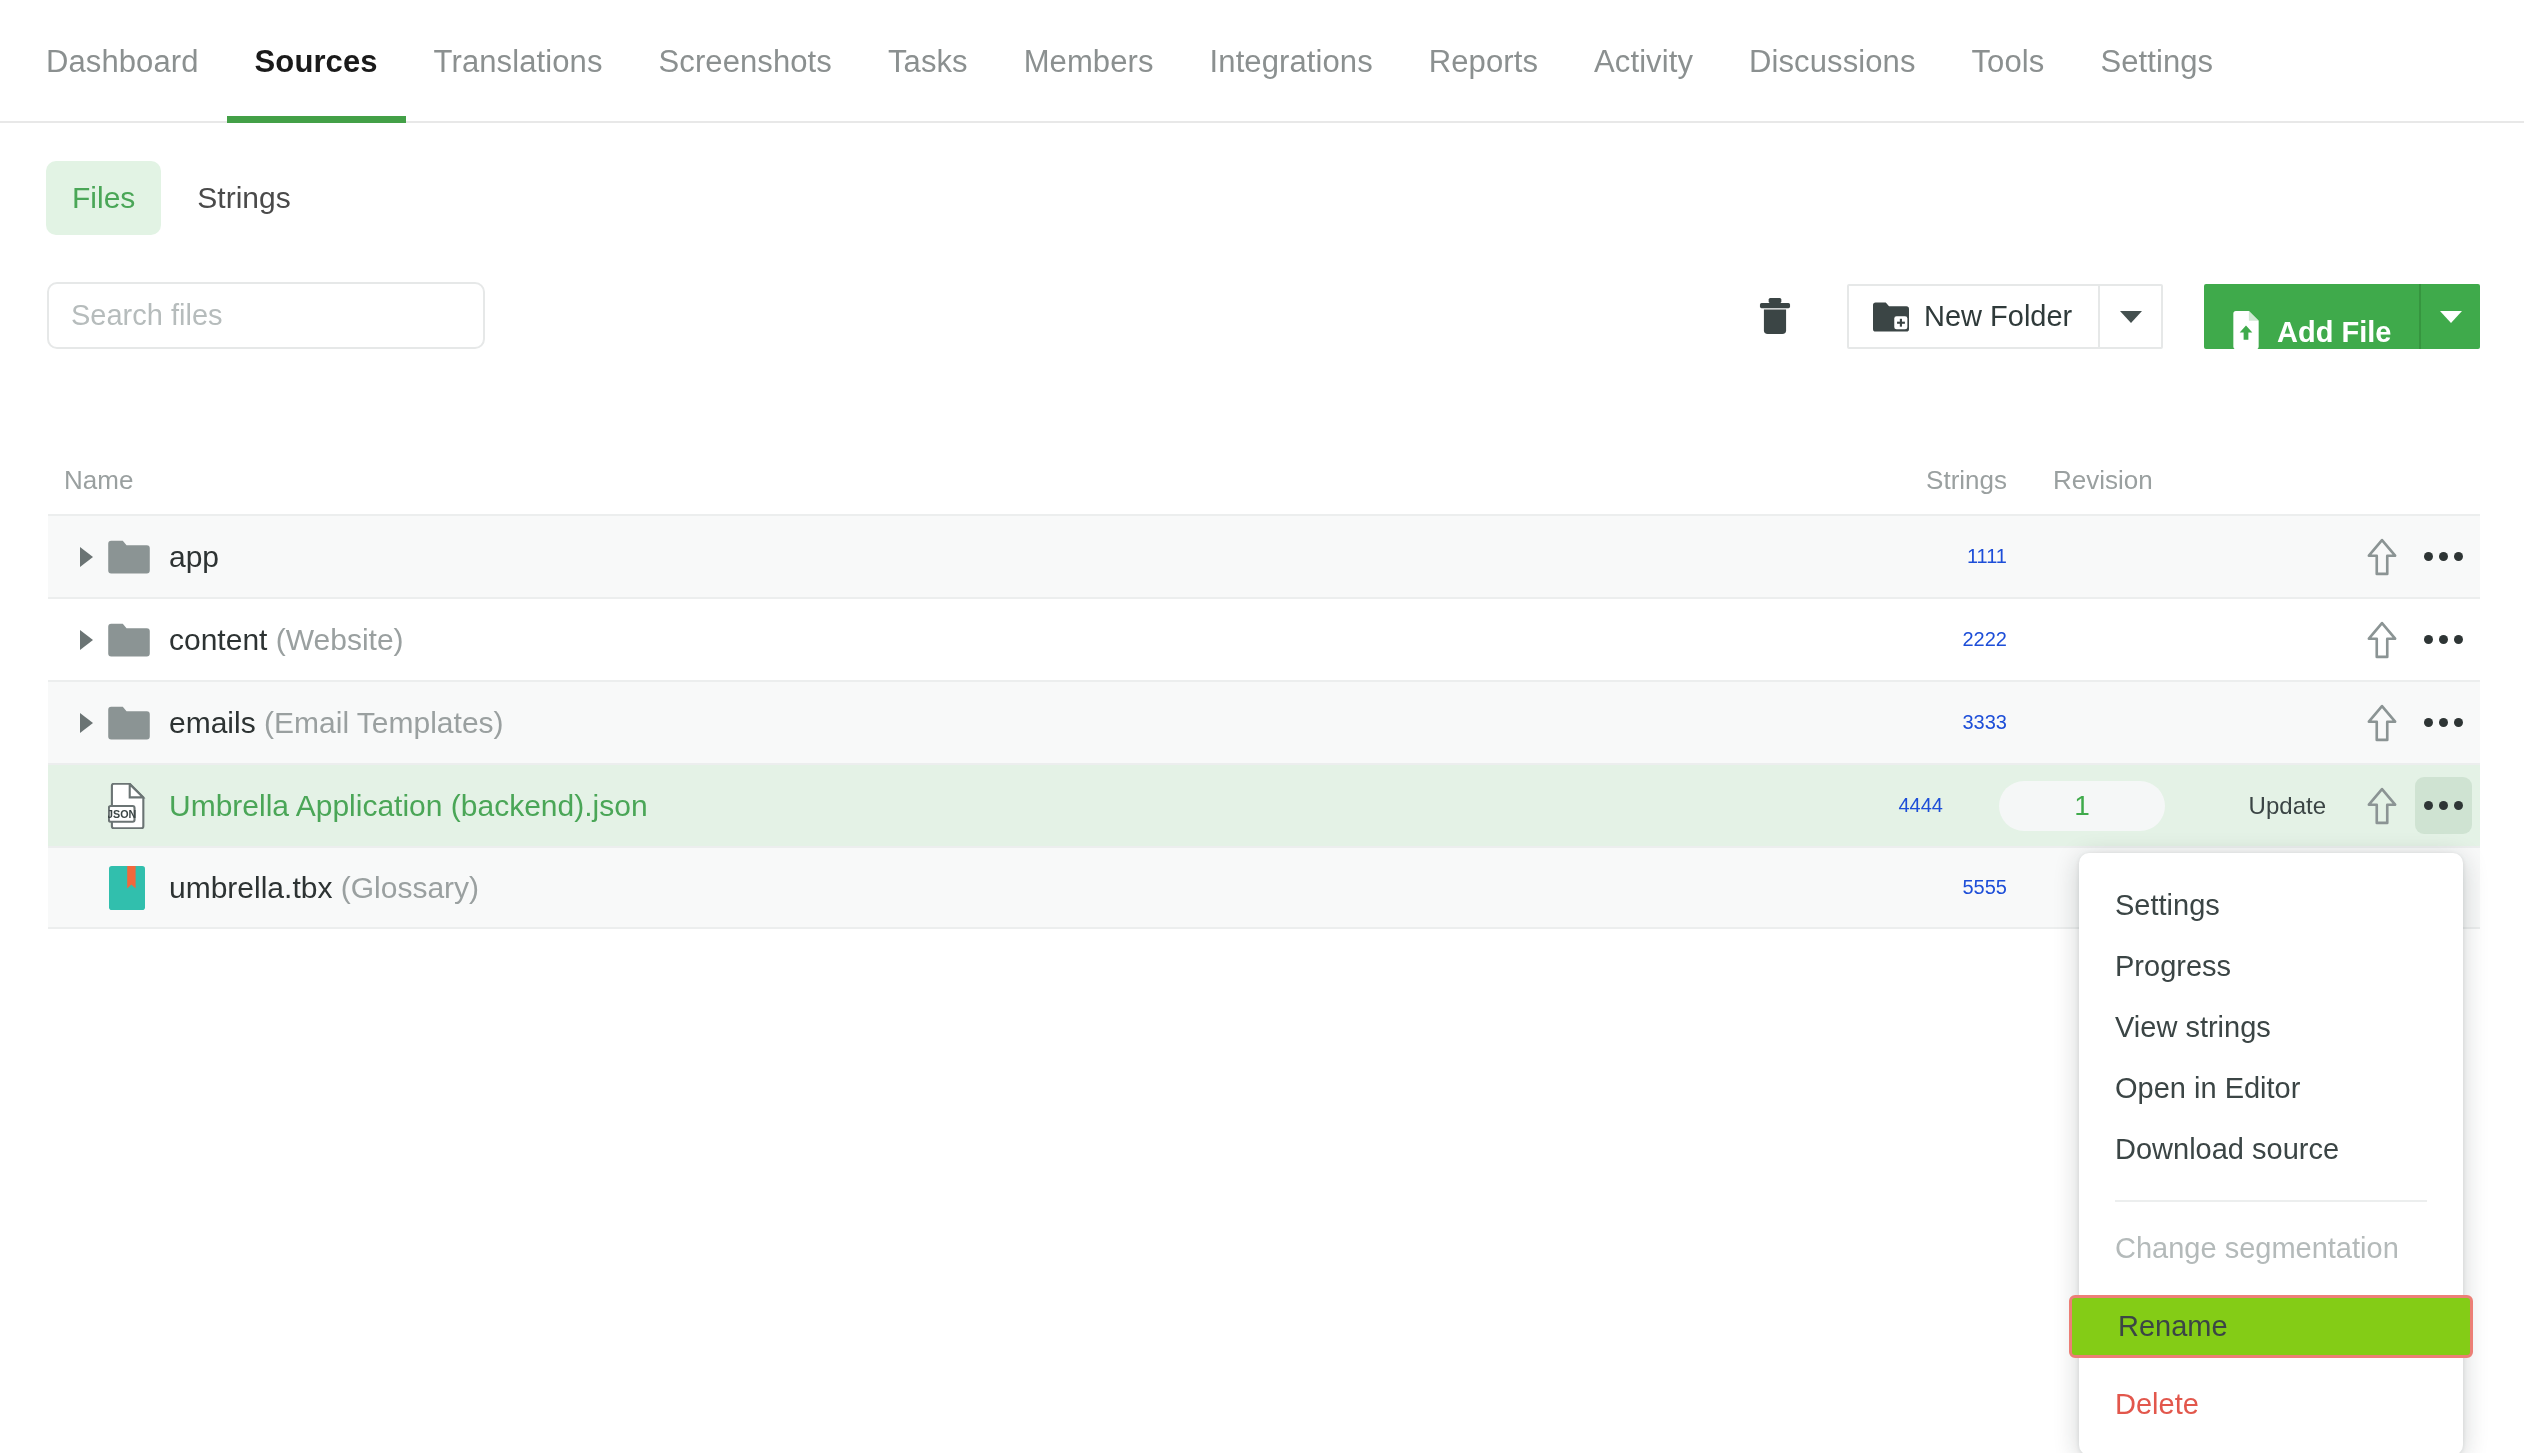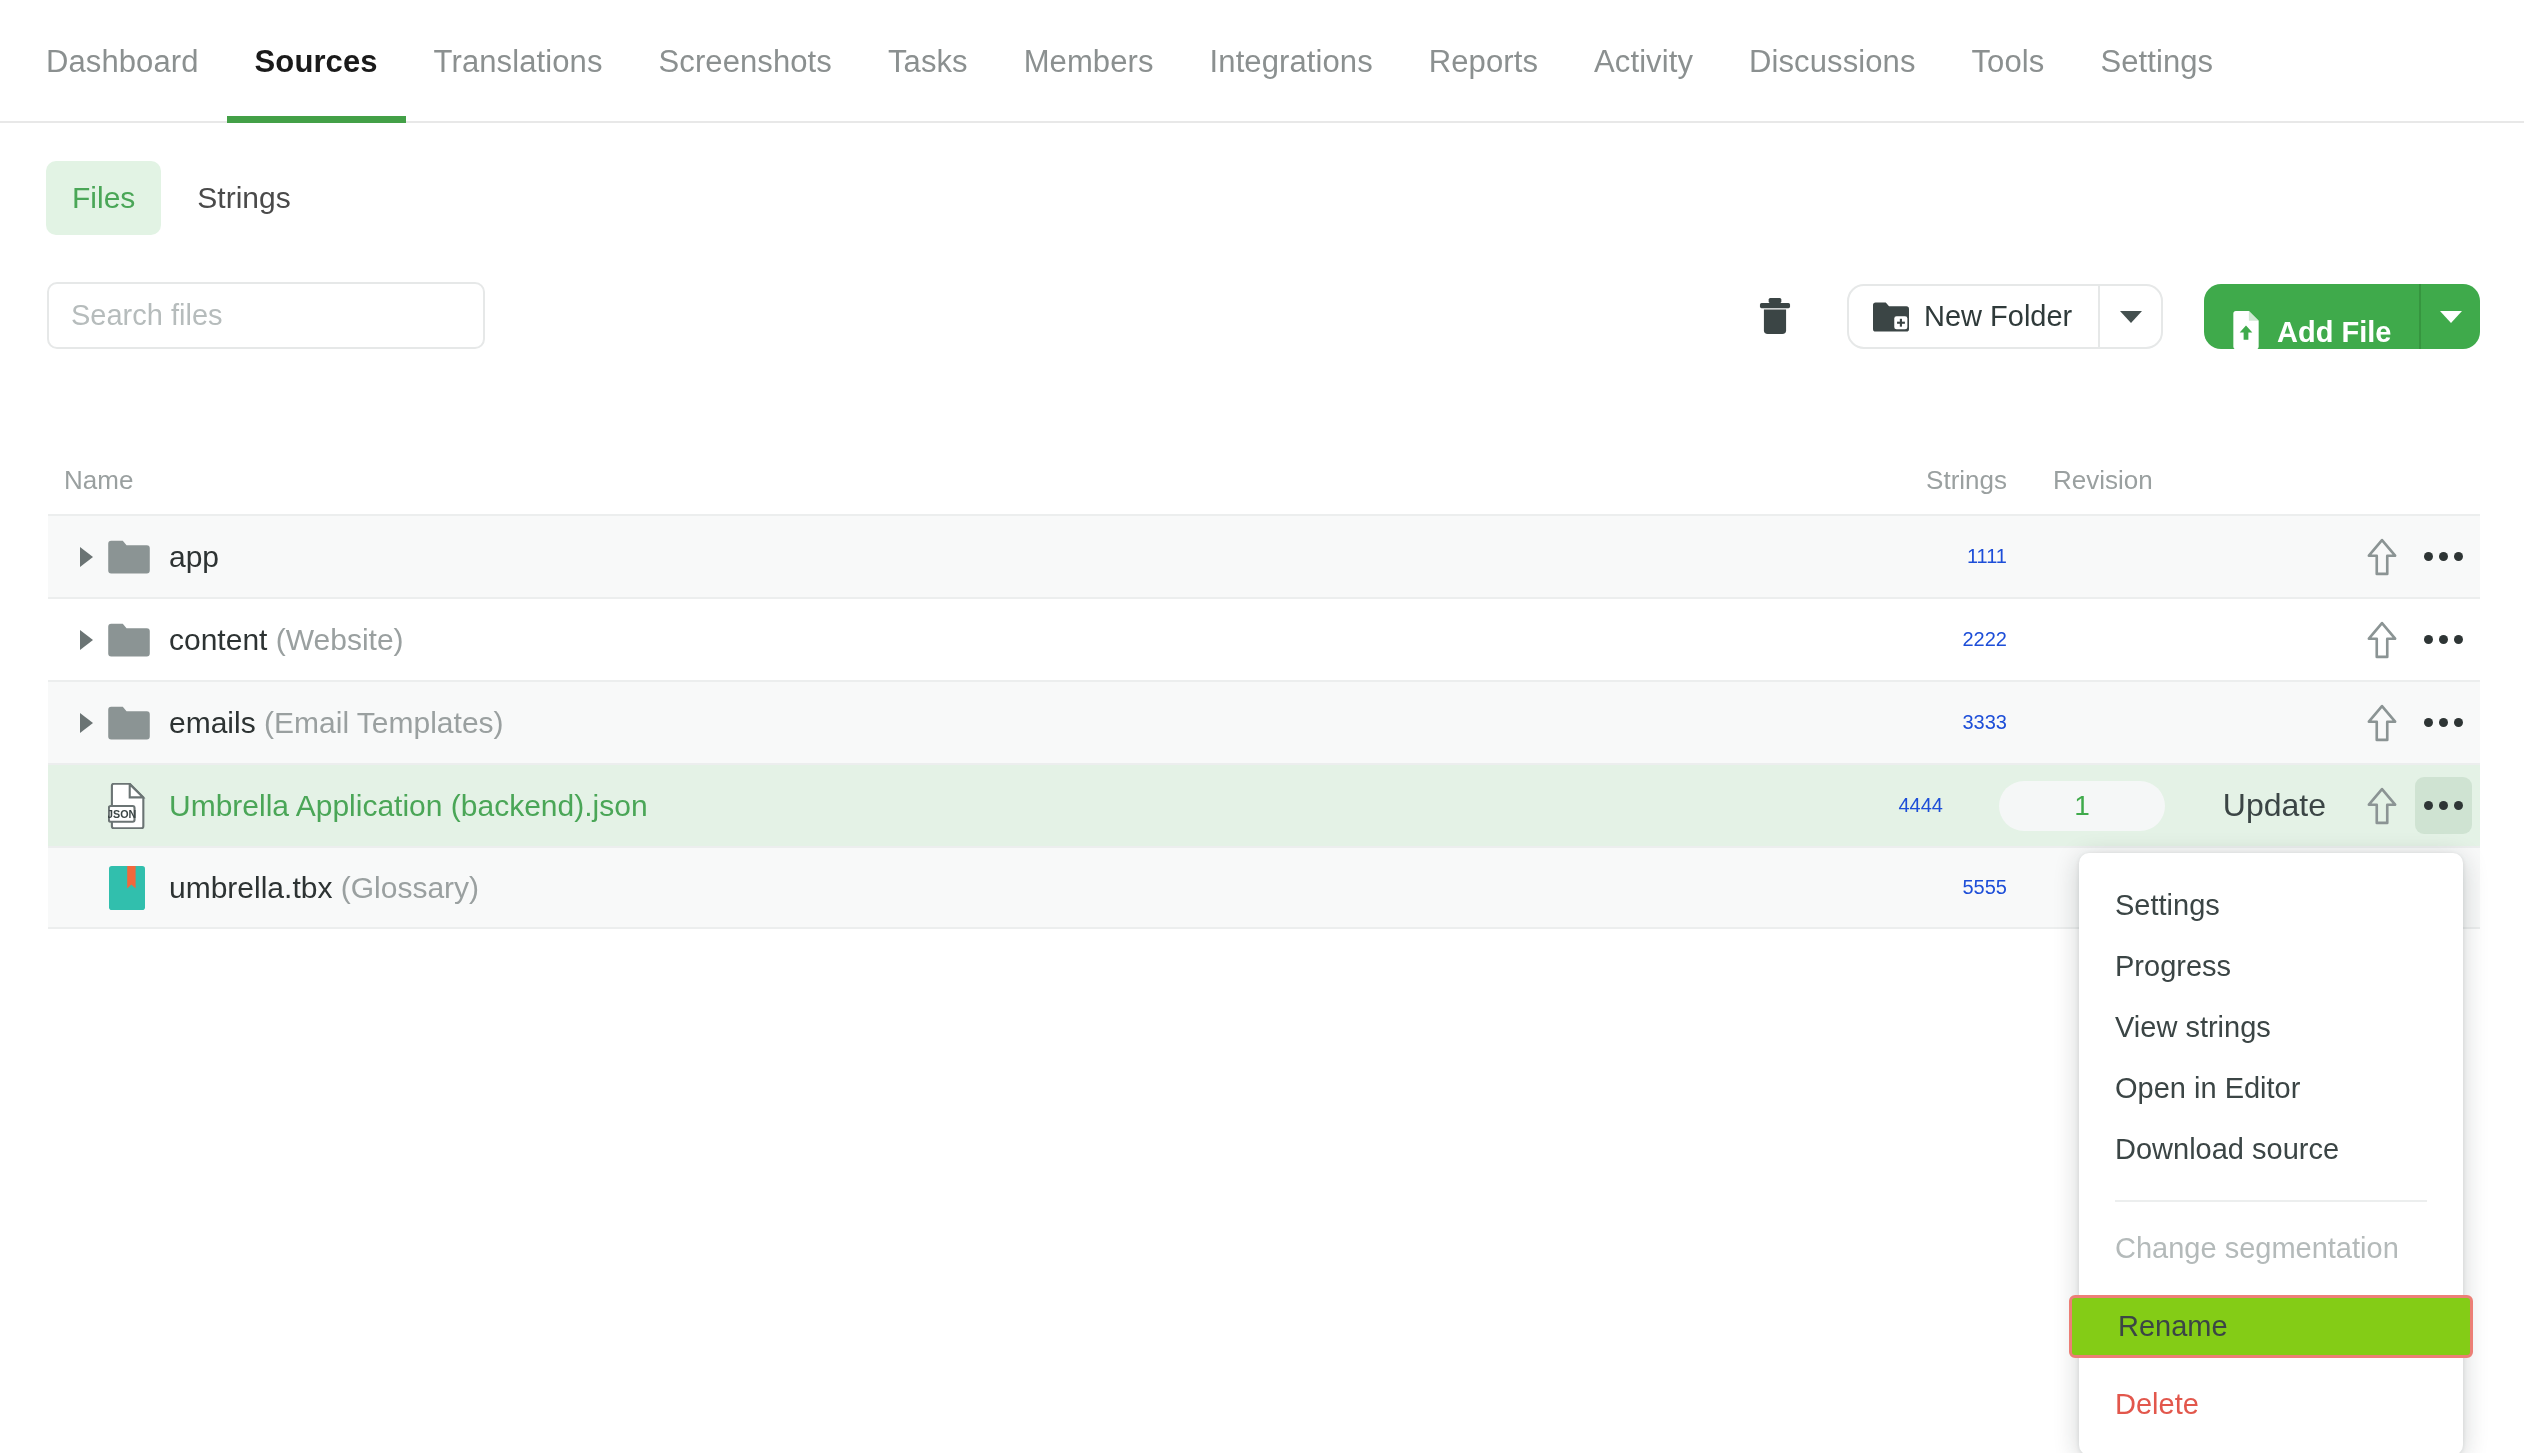--- a/index.html
+++ b/index.html
@@ -63,21 +63,21 @@
   .search-box input::placeholder { color: #b6bcbc; }
 
   .trash-btn {
     position: absolute; left: 1748px; top: 8px;
     width: 53px; height: 53px; display: flex; align-items: center; justify-content: center;
     cursor: pointer;
   }
 
   .split-btn {
     position: absolute; display: flex; align-items: stretch;
-    height: 65px; border-radius: 17px; overflow: hidden;
+    height: 65px; border-radius: 2px; overflow: hidden;
   }
   .split-btn.secondary {
     left: 1847px; top: 2px; border: 2px solid #e6e8e8; background: #fff;
   }
   .split-btn.secondary .main-part {
     display: flex; align-items: center; gap: 15px;
     padding: 0 26px 0 24px; color: #2f3a3a; font-size: 29px; cursor: pointer;
   }
   .split-btn.secondary .caret-part {
     width: 63px; display: flex; align-items: center; justify-content: center;
@@ -141,21 +141,21 @@
   .cell-revision { width: 198px; display: flex; align-items: center;
                    justify-content: center; }
   .rev-pill {
     background: #f5f7f7; border-radius: 34px; min-width: 166px; height: 50px;
     display: flex; align-items: center; justify-content: center;
     font-size: 28px; color: #3faa4b;
   }
   .rev-dash { font-size: 30px; color: #8c9393; }
   .cell-actions { width: 267px; display: flex; align-items: center;
                   justify-content: flex-end; gap: 8px; padding-right: 8px; }
-  .update-link { font-size: 32px; color: #3b4545; margin-right: 22px; cursor: pointer; }
+  .update-link { font-size: 24px; color: #3b4545; margin-right: 22px; cursor: pointer; }
   .upload-btn { width: 51px; height: 51px; display: flex; align-items: center;
                 justify-content: center; cursor: pointer; }
   .more-btn { width: 57px; height: 57px; border-radius: 9px;
               display: flex; align-items: center; justify-content: center;
               gap: 6px; cursor: pointer; }
   .more-btn.open { background: #cfe3d2; }
   .more-btn b { width: 9px; height: 9px; border-radius: 50%; background: #2e3535; display: block; }
 
   
   .dropdown {

